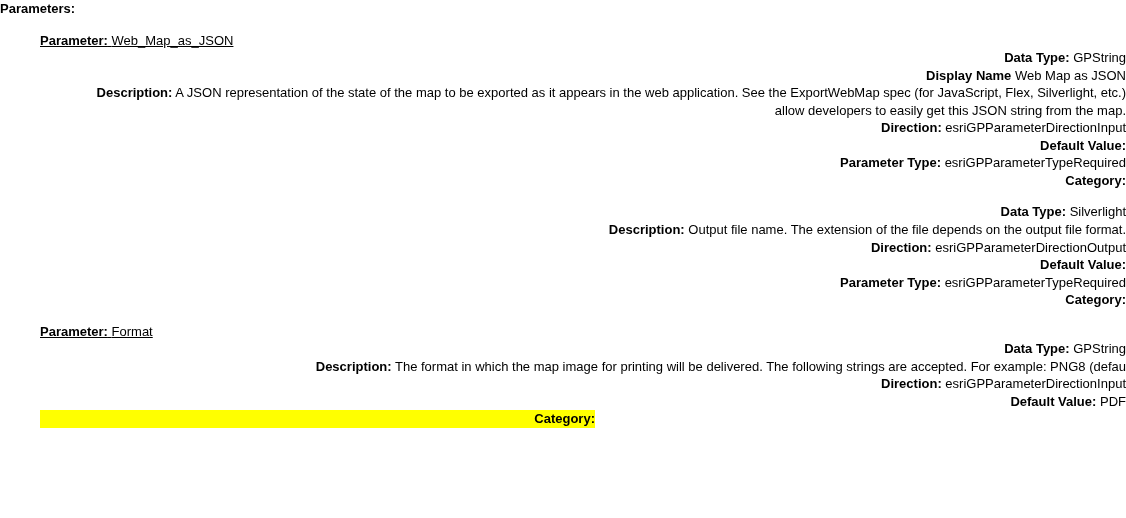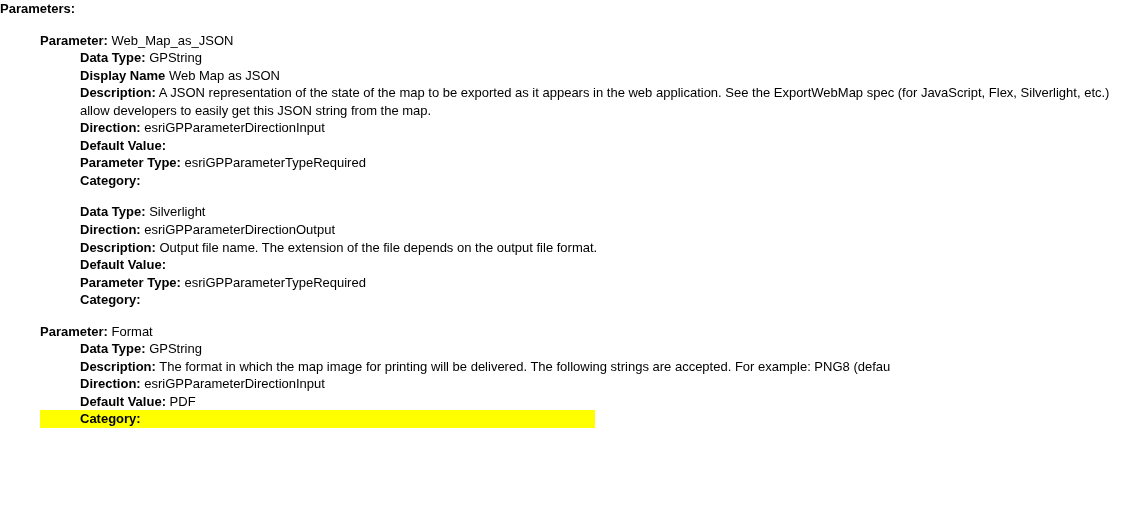--- a/index.html
+++ b/index.html
@@ -16,26 +16,28 @@
     .section-title {
       font-weight: bold;
       margin-bottom: 2px;
     }
     .param-block {
       margin-left: 40px;
       margin-top: 14px;
     }
     .param-header {
       font-weight: bold;
+      text-decoration: underline;
     }
     .param-header .param-name {
       font-weight: normal;
     }
     .field {
       margin-left: 40px;
+      text-align: right;
     }
     .field .label {
       font-weight: bold;
     }
     .field .value {
       font-weight: normal;
     }
     .highlight {
       background-color: #ffff00;
       display:block;
@@ -59,22 +61,22 @@
     <div class="field"><span class="label">Display Name</span> <span class="value">Web Map as JSON</span></div>
     <div class="field"><span class="label">Description:</span> <span class="value">A JSON representation of the state of the map to be exported as it appears in the web application. See the ExportWebMap spec (for JavaScript, Flex, Silverlight, etc.) allow developers to easily get this JSON string from the map.</span></div>
     <div class="field"><span class="label">Direction:</span> <span class="value">esriGPParameterDirectionInput</span></div>
     <div class="field"><span class="label">Default Value:</span> <span class="value"></span></div>
     <div class="field"><span class="label">Parameter Type:</span> <span class="value">esriGPParameterTypeRequired</span></div>
     <div class="field"><span class="label">Category:</span> <span class="value"></span></div>
   </div>
 
   <div class="param-block">
     <div class="field"><span class="label">Data Type:</span> <span class="value">Silverlight</span></div>
+    <div class="field"><span class="label">Description:</span> <span class="value">Output file name. The extension of the file depends on the output file format.</span></div>
     <div class="field"><span class="label">Direction:</span> <span class="value">esriGPParameterDirectionOutput</span></div>
-    <div class="field"><span class="label">Description:</span> <span class="value">Output file name. The extension of the file depends on the output file format.</span></div>
     <div class="field"><span class="label">Default Value:</span> <span class="value"></span></div>
     <div class="field"><span class="label">Parameter Type:</span> <span class="value">esriGPParameterTypeRequired</span></div>
     <div class="field"><span class="label">Category:</span> <span class="value"></span></div>
   </div>
 
   <div class="param-block">
     <div class="param-header">
       <span>Parameter:</span>
       <span class="param-name">Format</span>
     </div>

